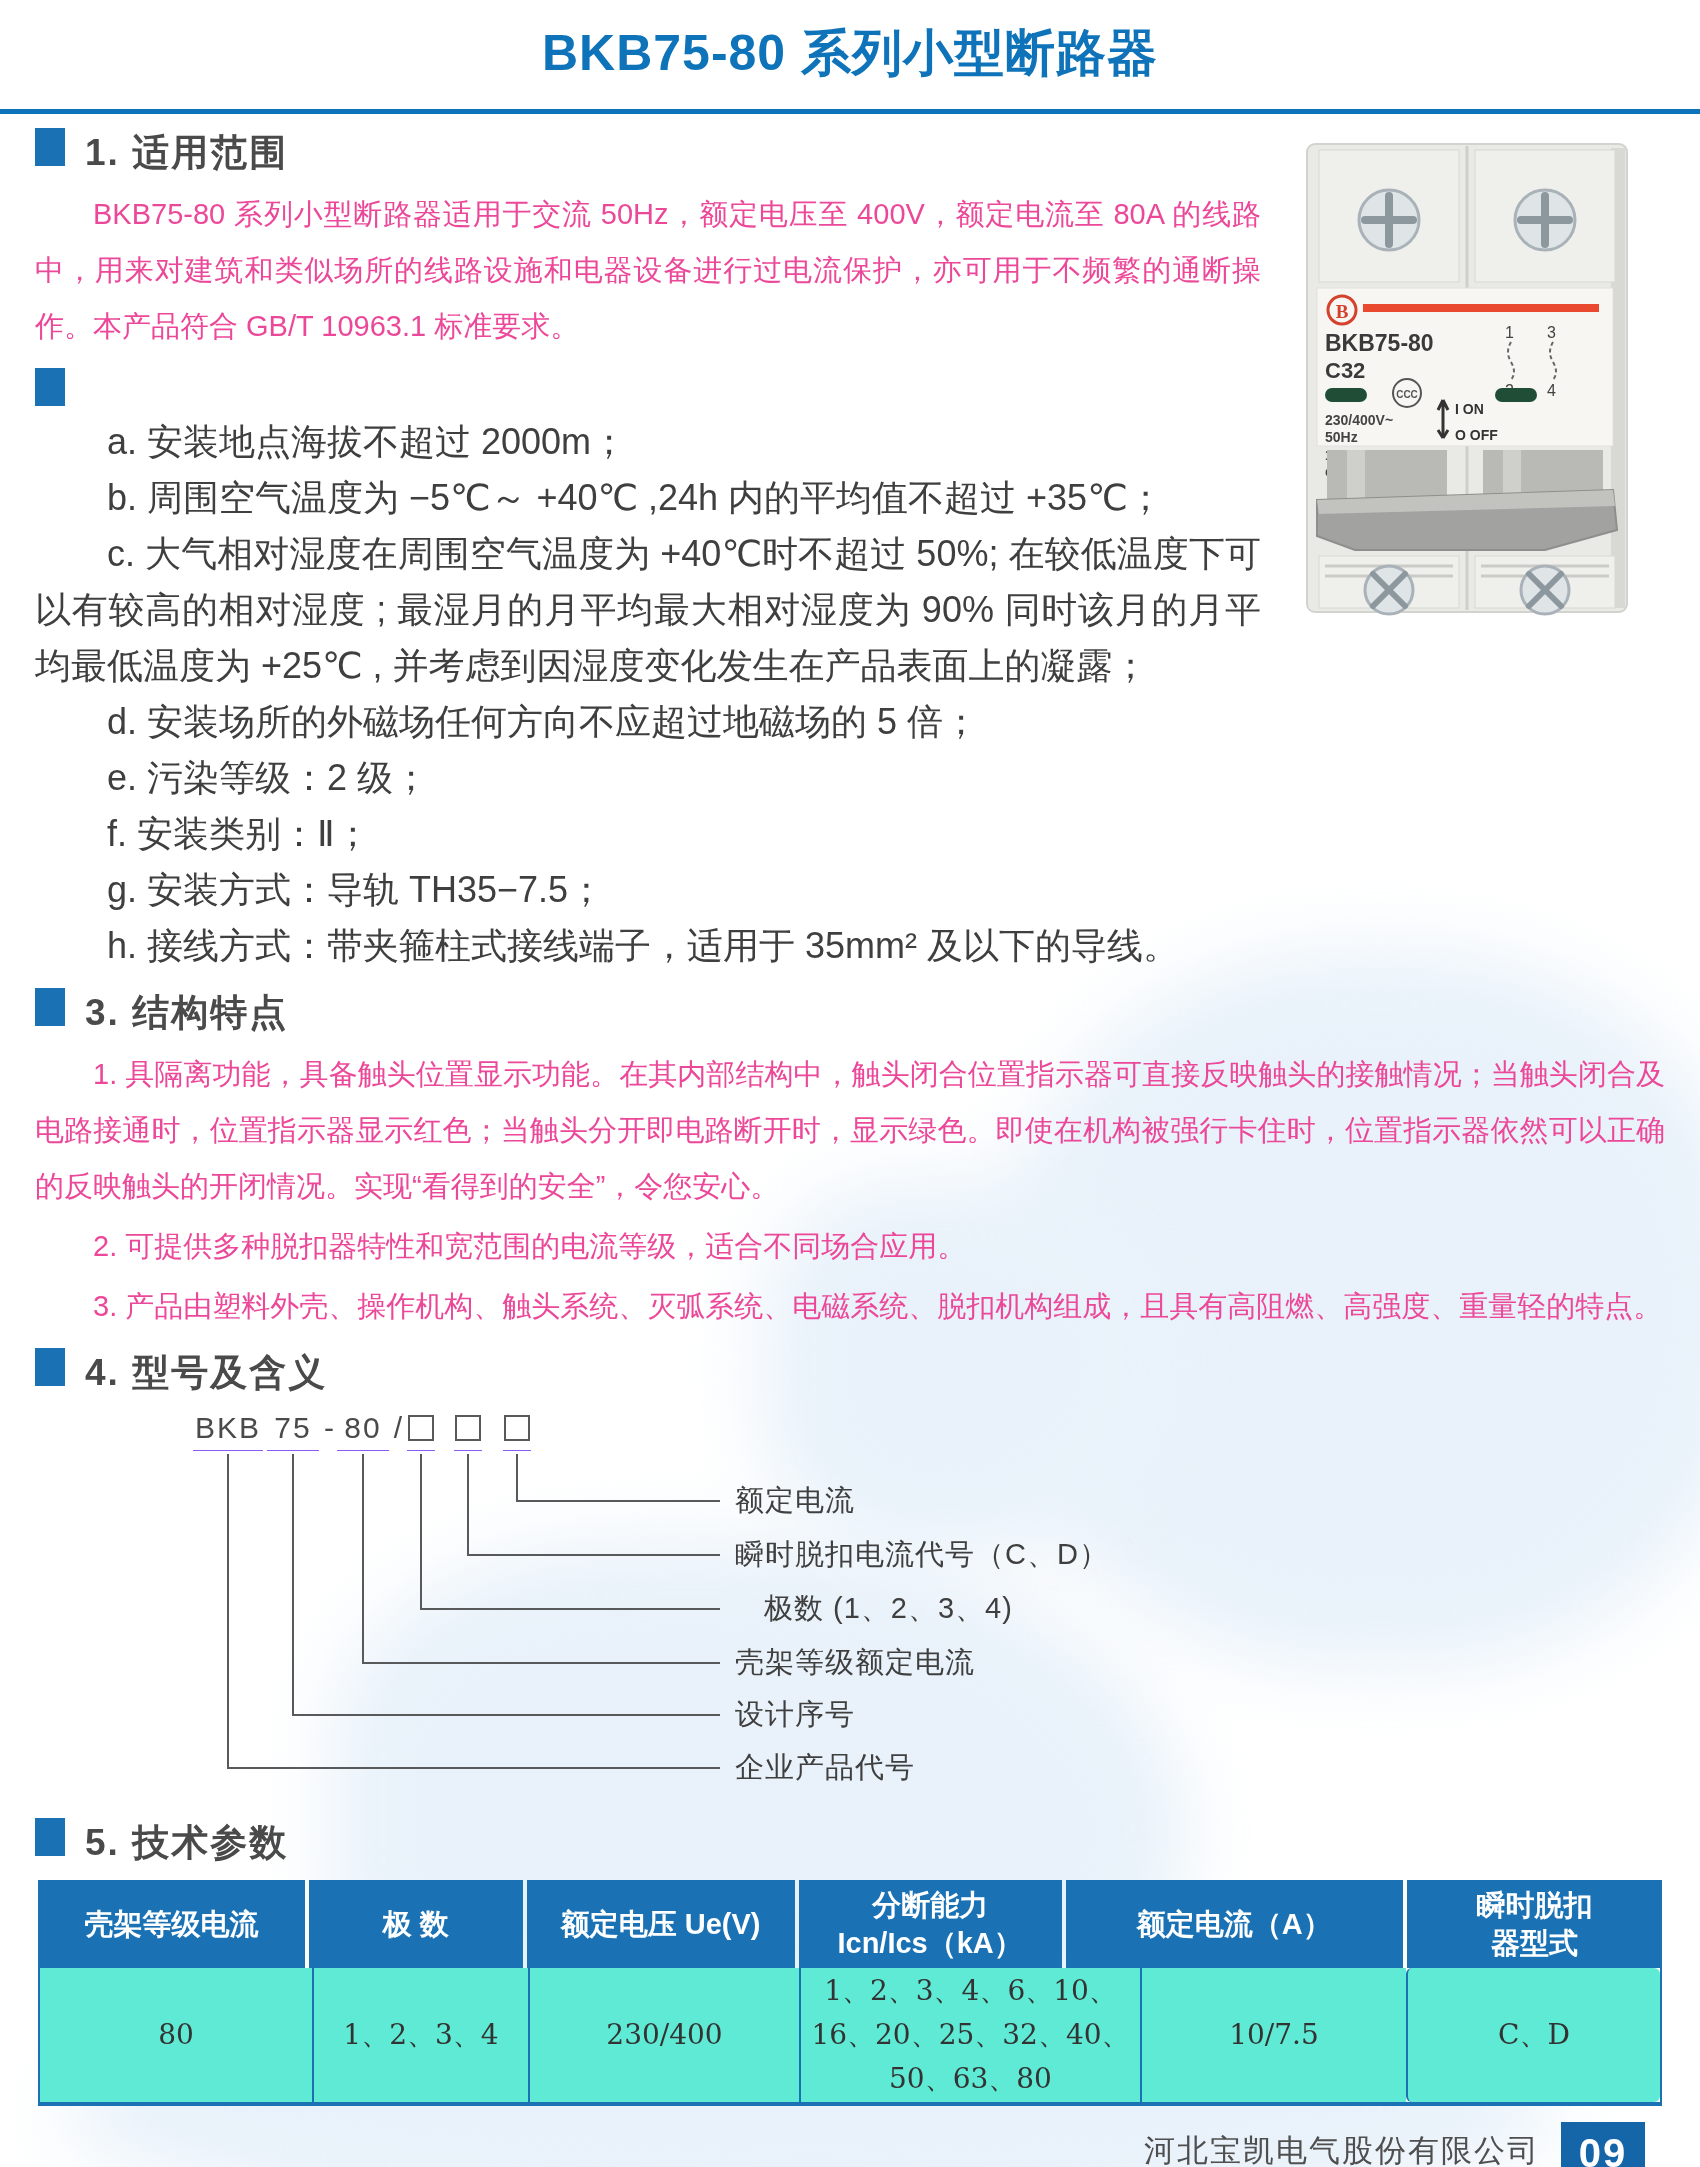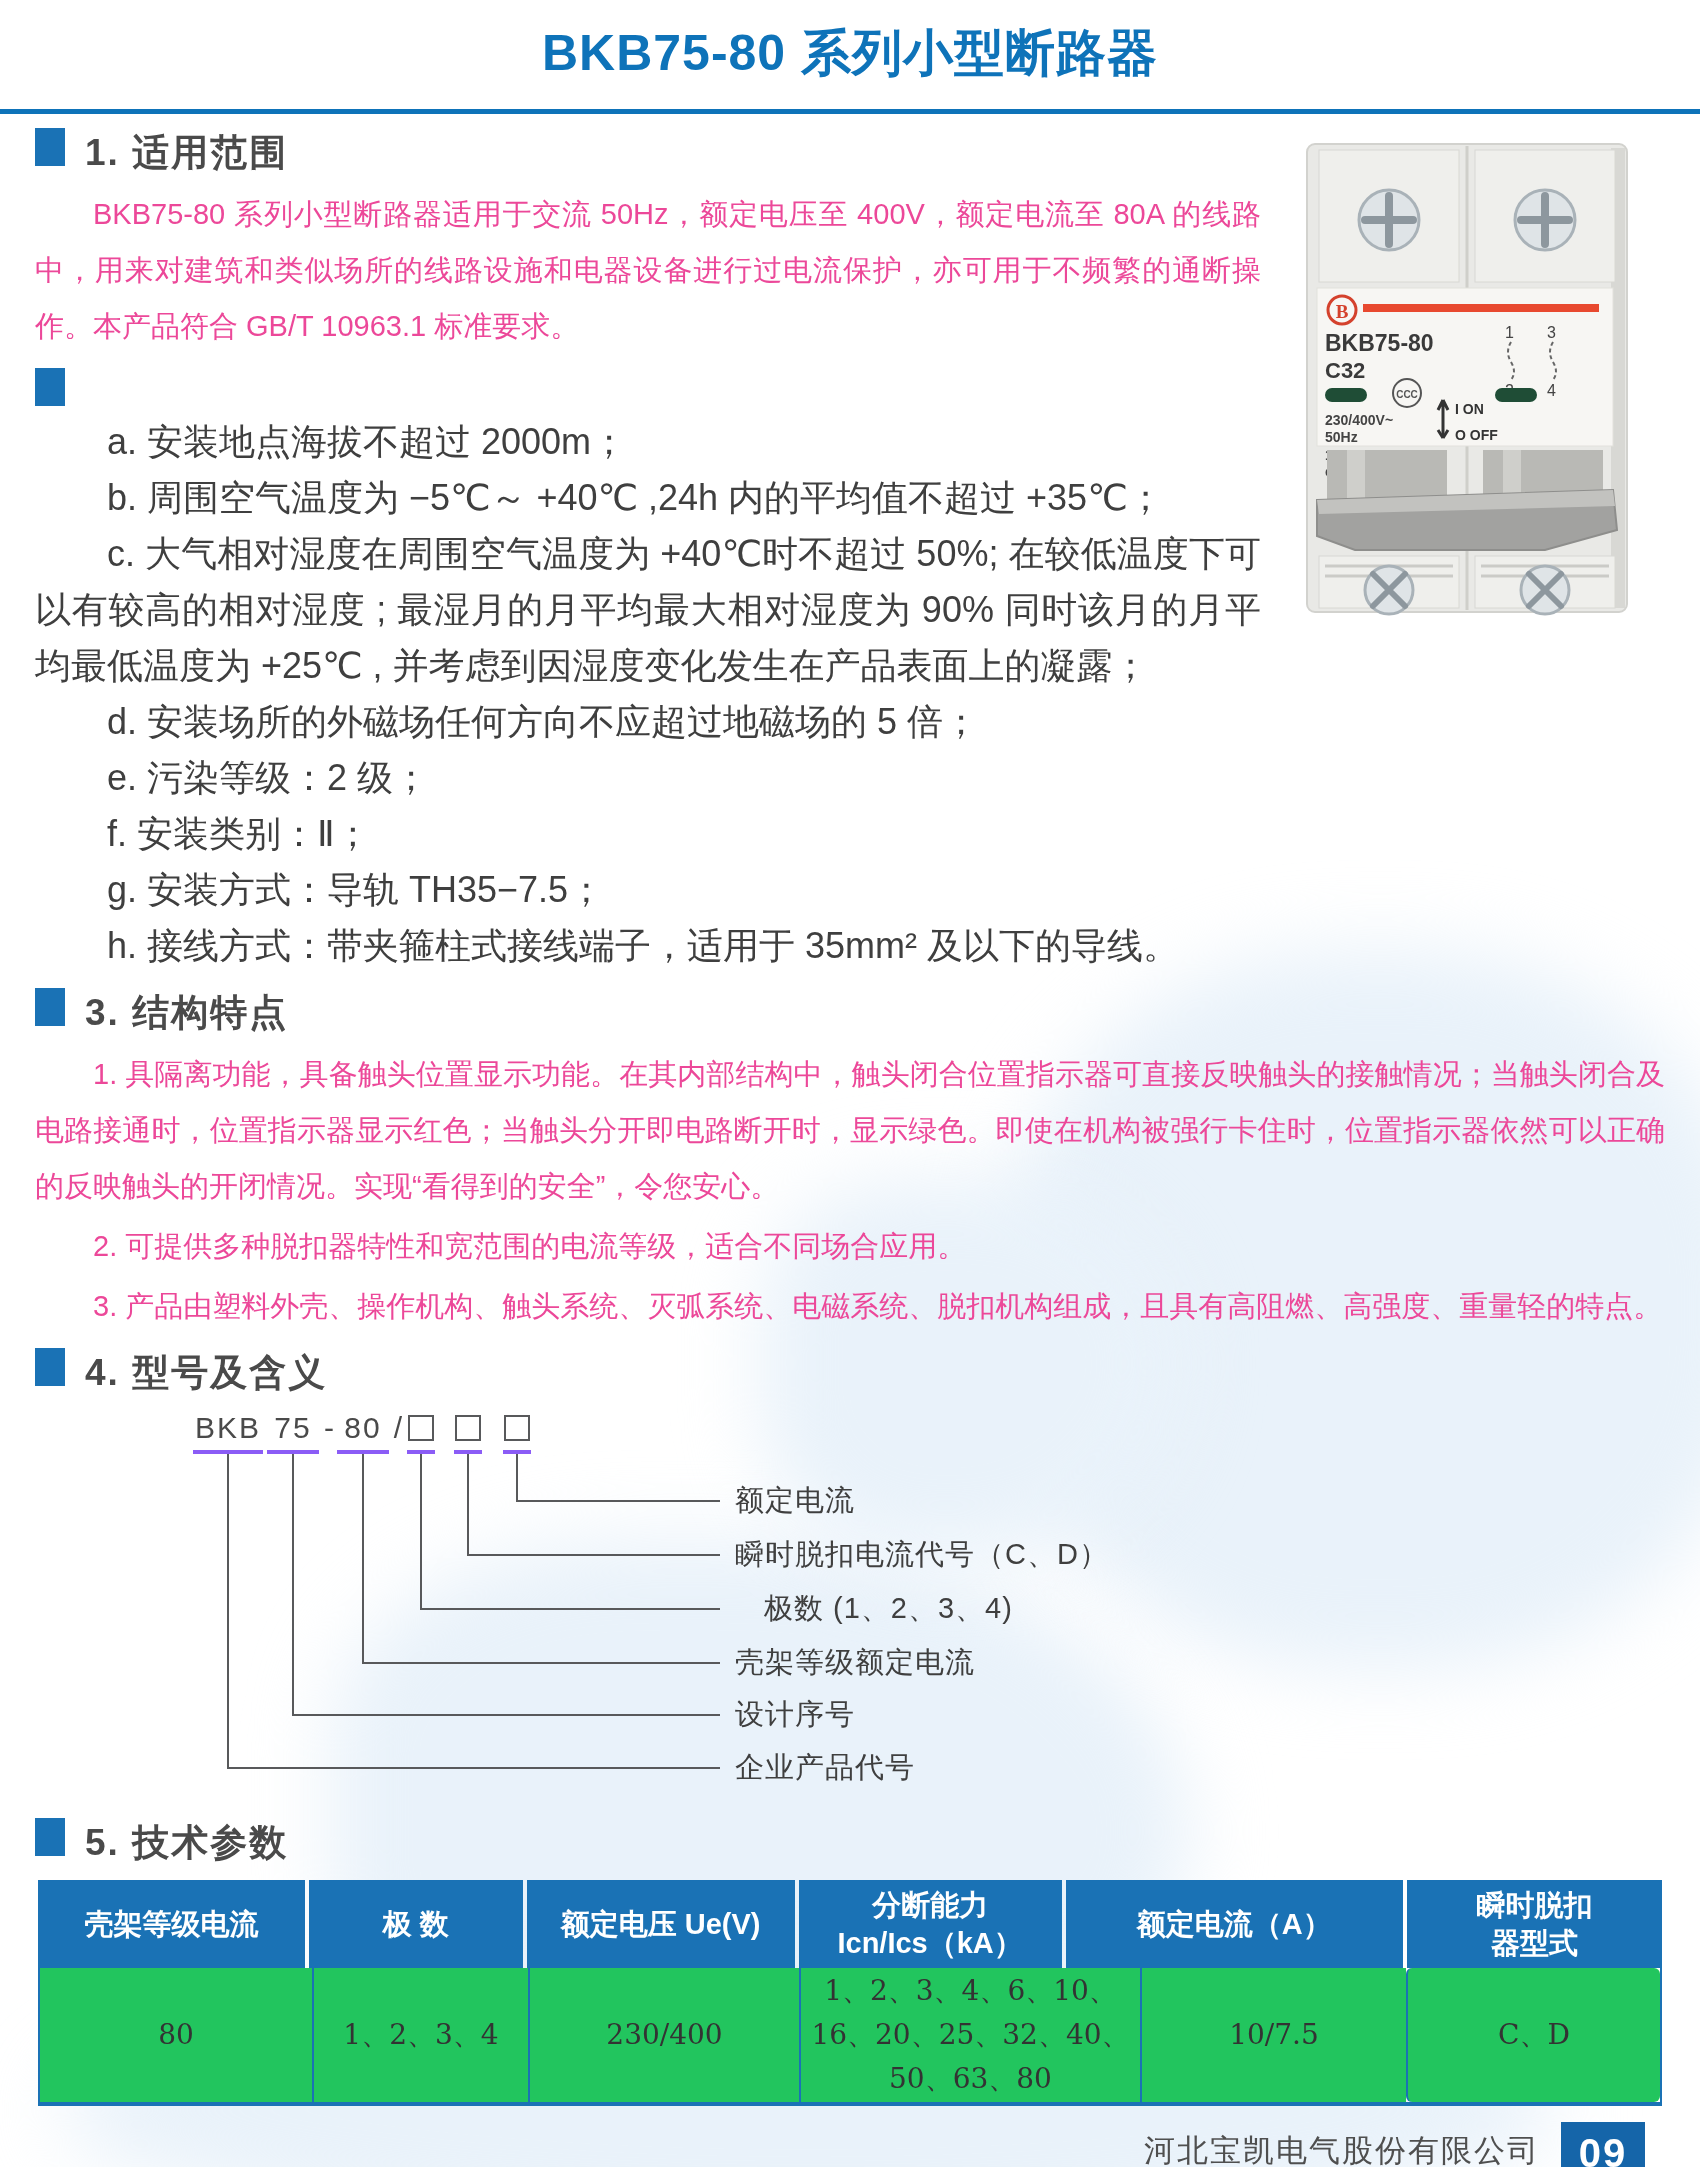--- a/index.html
+++ b/index.html
@@ -37,40 +37,40 @@
   }
   .cond-list{margin:2px 0 0 0;}
   .cond-item{font-size:36px;line-height:56px;text-indent:2em;text-align:justify;margin:0;}
 
   
   .diagram{position:relative;height:398px;margin-top:6px;}
   .code-part{
     position:absolute;top:0;height:44px;font-size:30px;color:#4a4a4a;
     display:flex;align-items:center;justify-content:center;letter-spacing:2px;
   }
-  .underlined{border-bottom:4px solid #8b5cf6;}
+  .underlined{border-bottom:1px solid #8b5cf6;}
   .ph-box{width:22px;height:22px;border:2px solid #58595b;background:transparent;}
   .diagram svg{position:absolute;left:0;top:0;}
   .dg-label{
     position:absolute;left:700px;transform:translateY(-50%);
     font-size:29px;color:#3f3f3f;white-space:nowrap;letter-spacing:1px;
   }
 
   
   .spec-table{margin:12px 0 0 3px;width:1624px;}
   .t-head{display:flex;}
   .t-head .th{
     background:#1a72b5;color:#ffffff;font-weight:bold;font-size:29px;line-height:38px;
     height:88px;display:flex;flex-direction:column;align-items:center;justify-content:center;
     box-sizing:border-box;
   }
   .t-head .th + .th{margin-left:4px;}
   .t-body{display:flex;border-left:2px solid #1a72b5;border-right:2px solid #1a72b5;border-bottom:4px solid #1a72b5;box-sizing:border-box;}
   .t-body .td{
-    background:#22c55e;font-size:28px;line-height:44px;color:#333;height:134px;
+    background:#5eead4;font-size:28px;line-height:44px;color:#333;height:134px;
     display:flex;flex-direction:column;align-items:center;justify-content:center;
     font-family:"DejaVu Serif","Liberation Serif",serif;box-sizing:border-box;text-align:center;
   }
   .t-body .td + .td{border-left:2px solid #1a72b5;}
   .c1{width:270px;} .c2{width:216px;} .c3{width:271px;} .c4{width:341px;} .c5{width:266px;} .c6{width:258px;}
   .t-body .c1{width:272px;} .t-body .c2{width:216px;} .t-body .c3{width:271px;} .t-body .c4{width:341px;} .t-body .c5{width:266px;}
   .t-body .c6{flex:1;border-radius:6px;}
 
   footer{position:absolute;left:0;top:2122px;width:1700px;height:60px;}
   .company{

